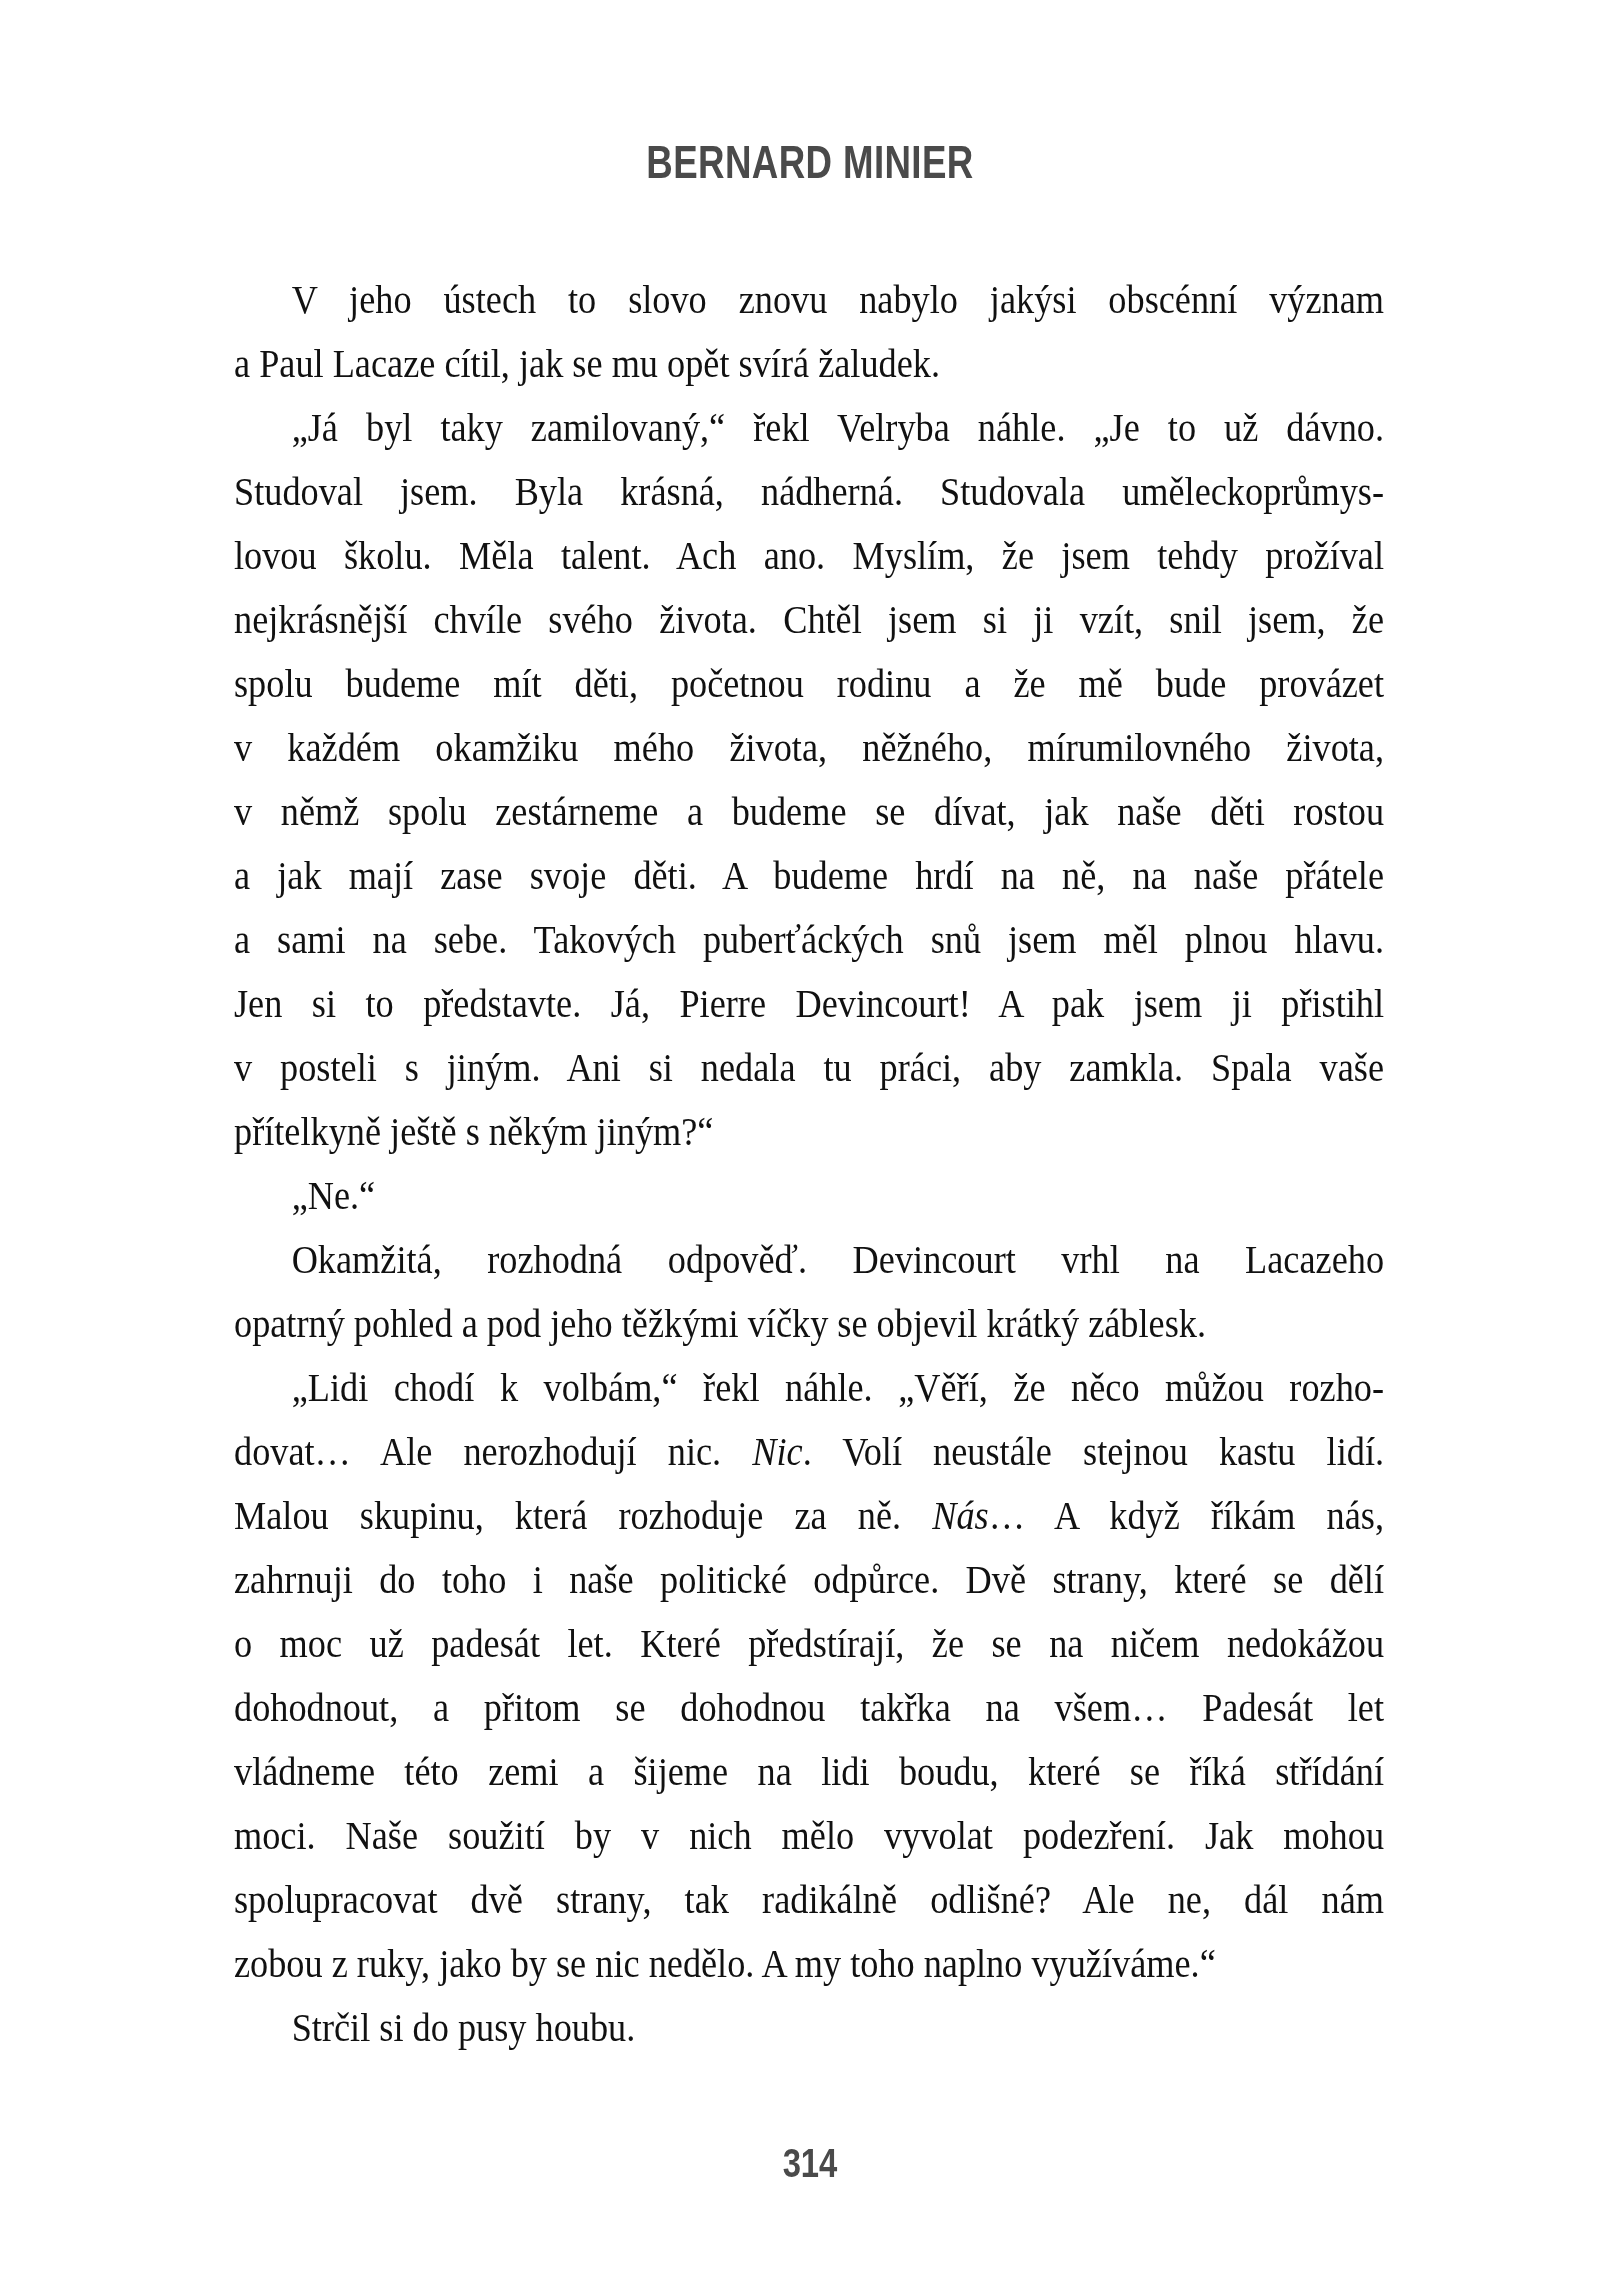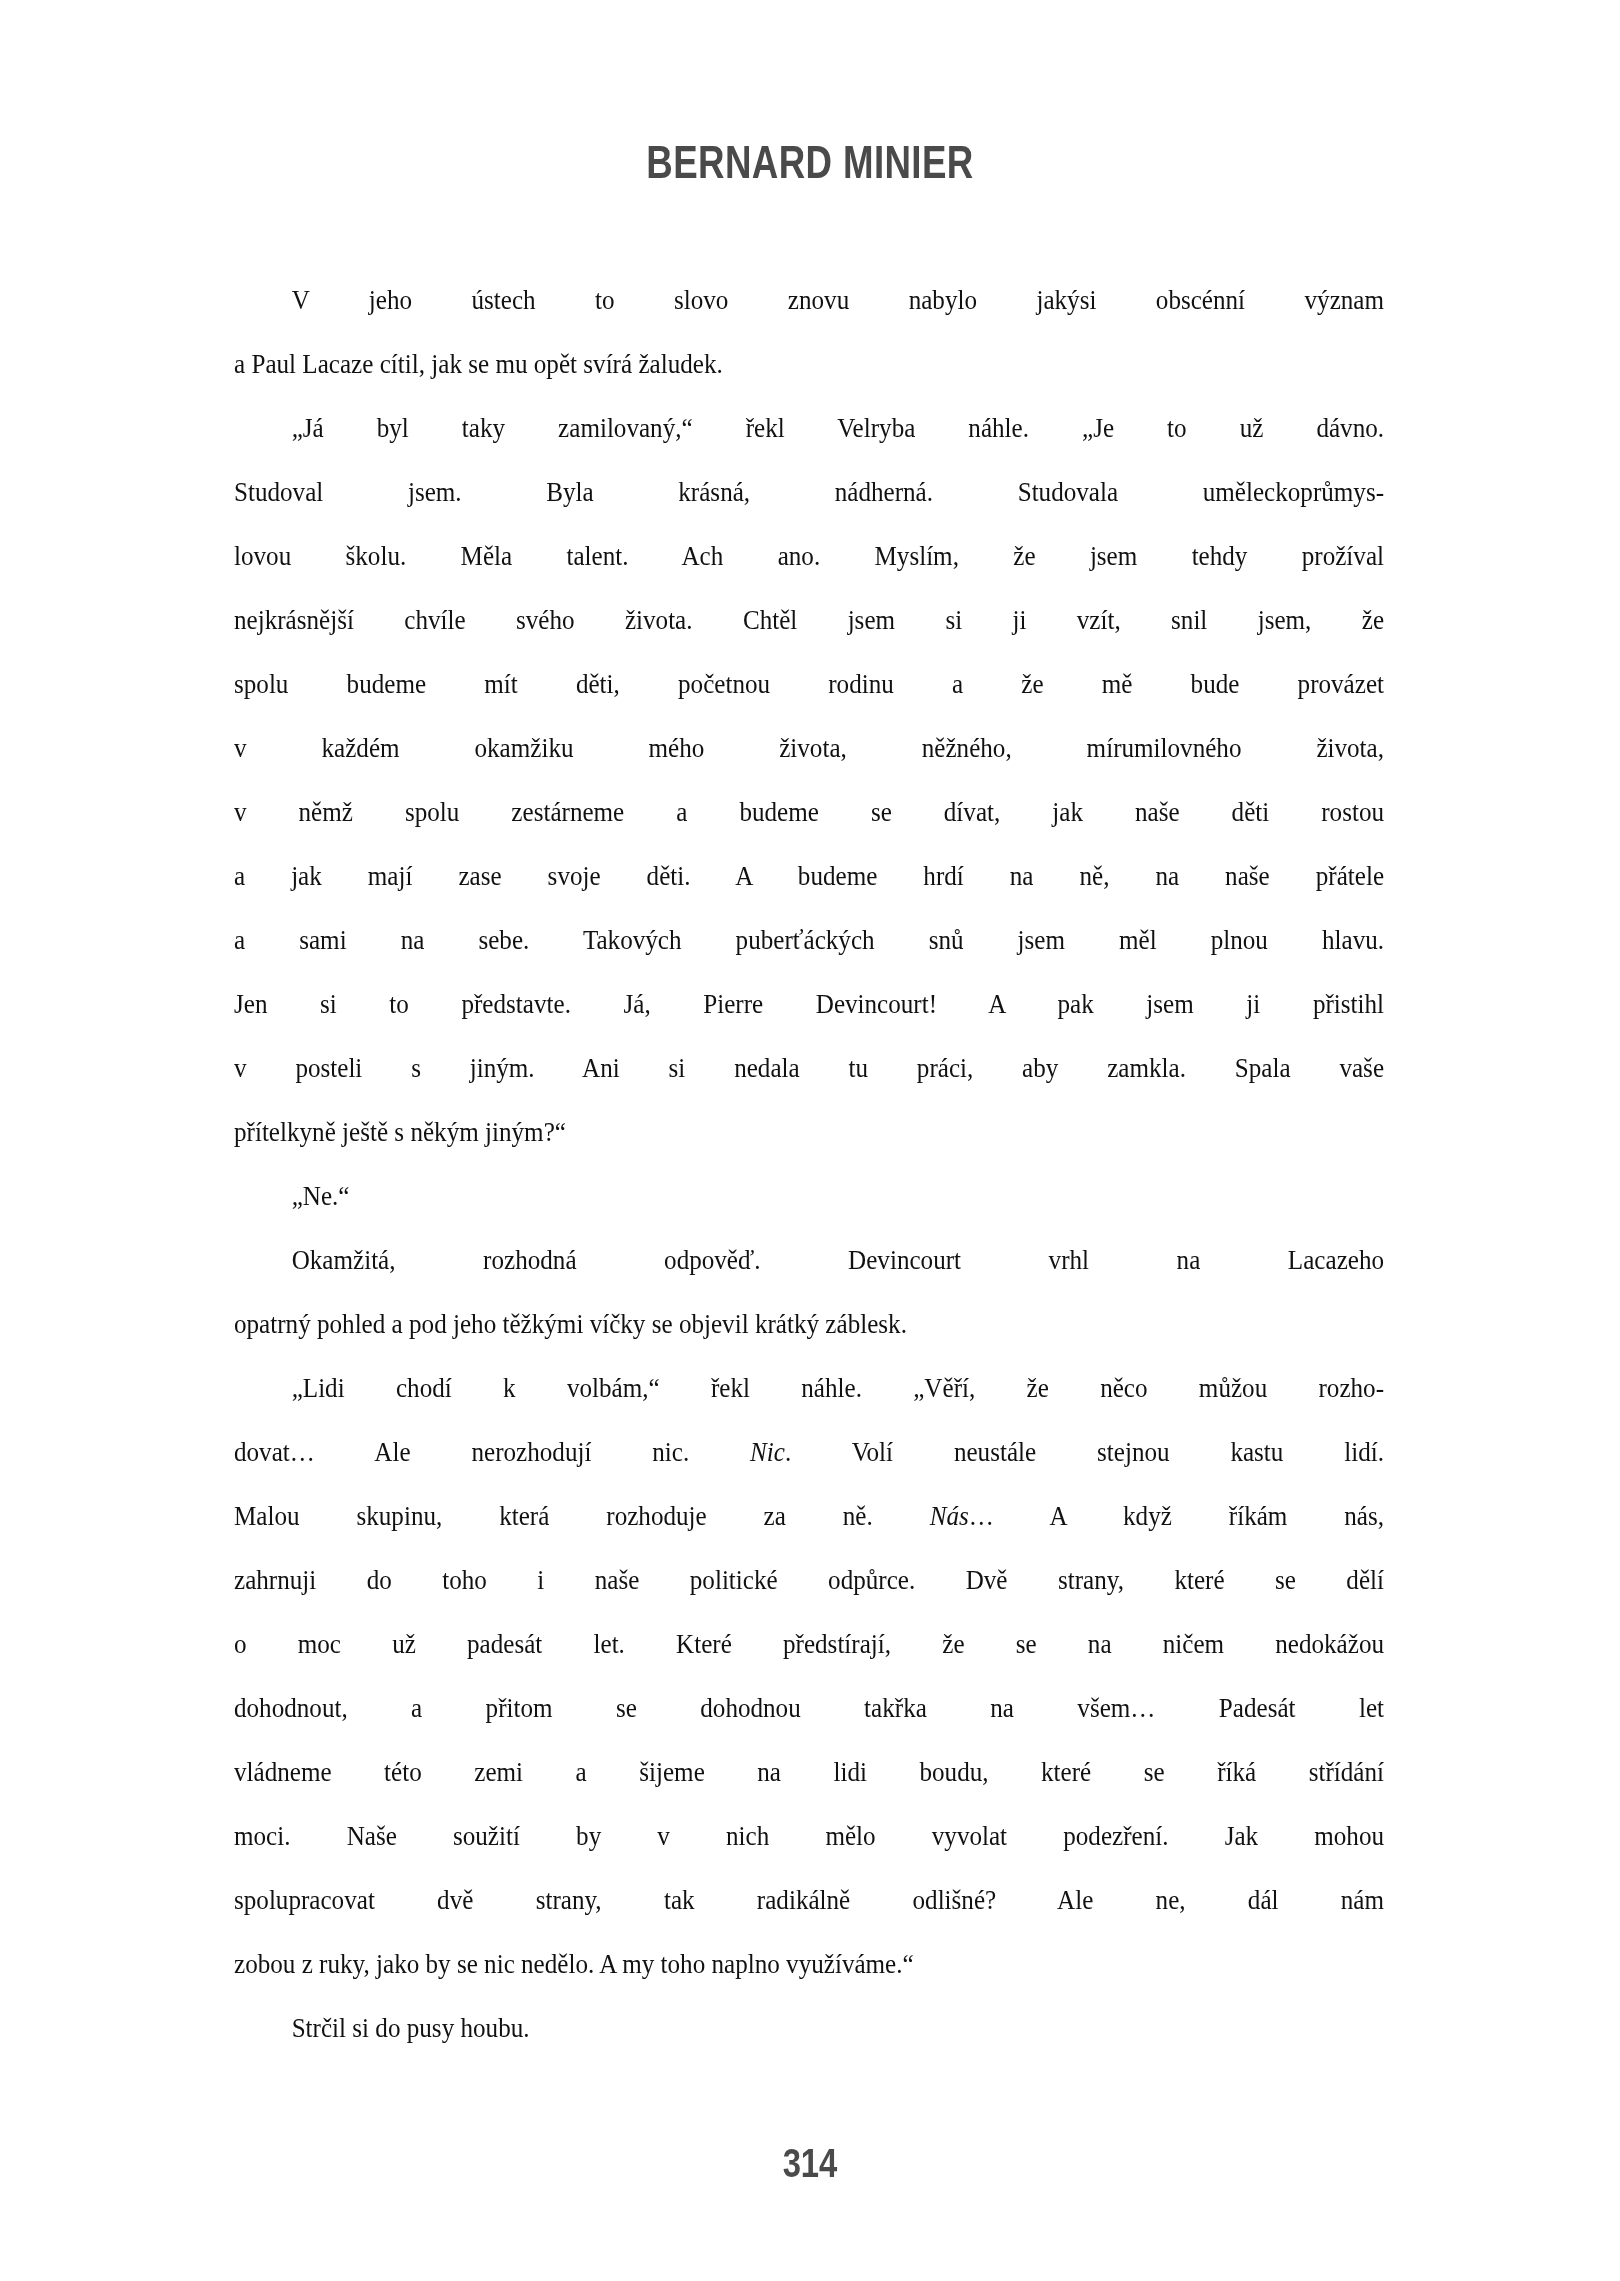--- a/index.html
+++ b/index.html
@@ -34,21 +34,21 @@
     transform: scaleX(0.78);
     transform-origin: 810px 0;
     letter-spacing: 0.5px;
   }
   .text-block {
     position: absolute;
     left: 234px;
     top: 268px;
     width: 1150px;
     font-family: "Liberation Serif", serif;
-    font-size: 27px;
+    font-size: 39px;
     color: #111111;
   }
   .line {
     display: block;
     height: 64px;
     line-height: 64px;
     white-space: nowrap;
     text-align: justify;
     text-align-last: justify;
     overflow: visible;

